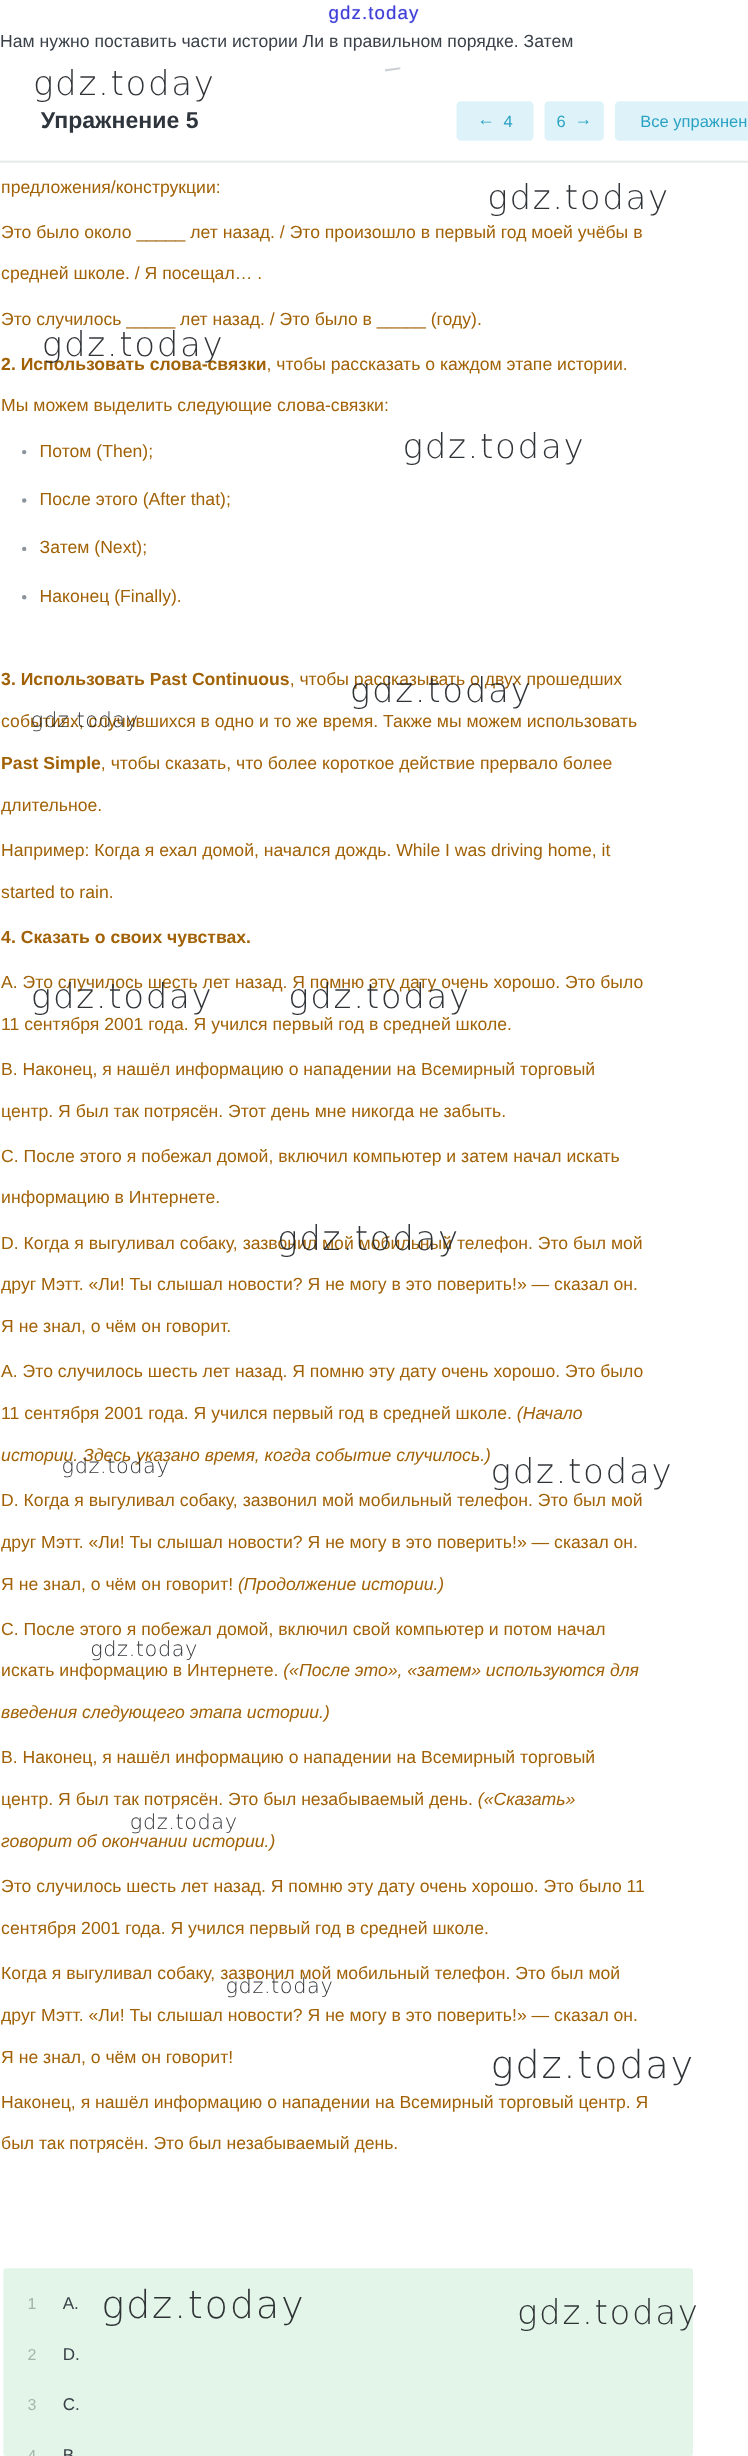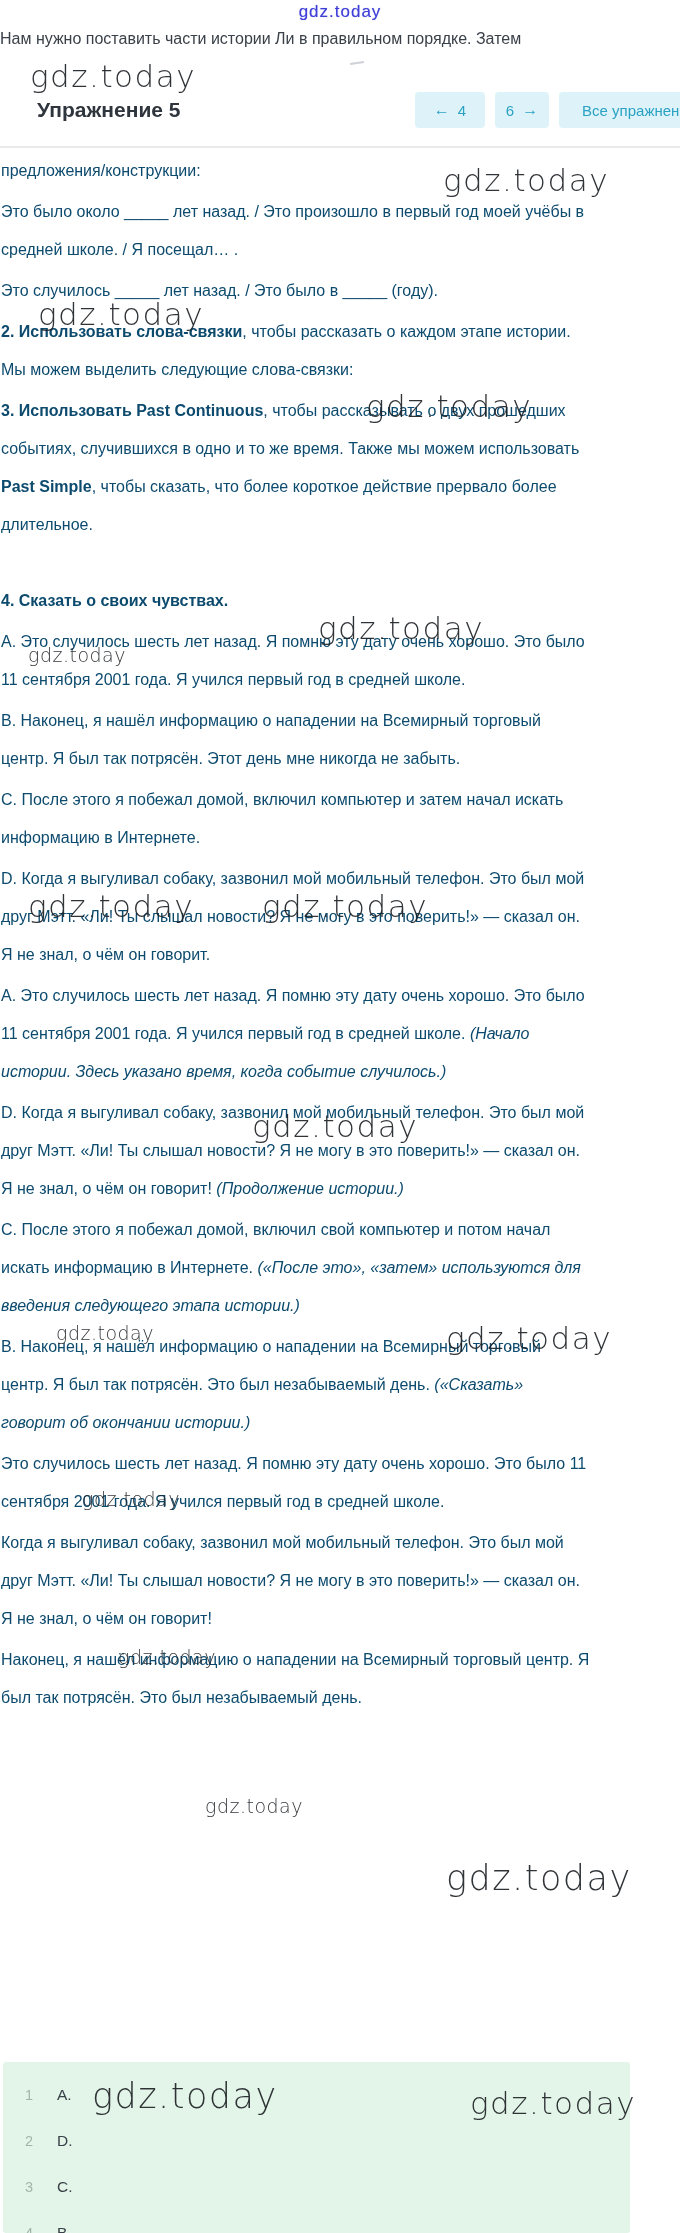--- a/index.html
+++ b/index.html
@@ -36,21 +36,21 @@
   }
   .nav-btn .arrow{font-size:16px;}
   .btn-prev{width:70px;}
   .btn-next{width:54px;}
   .btn-all{width:160px;align-items:center;}
   
   .divider{position:absolute;top:146px;left:0;width:680px;height:0;border-top:2px solid #e9eaea;}
   
   .content{
     position:absolute;top:152px;left:0;width:592px;
-    font-size:16px;line-height:38px;color:#0c4a6e;
+    font-size:16px;line-height:38px;color:#a16207;
     padding:0 1px;box-sizing:border-box;
   }
   .content p{margin:0 0 3px 0;}
   .content > :nth-child(6){margin-top:38px;}   
   .content ul{list-style:none;margin:0 0 3px 0;padding:0 0 0 35px;}
   .content li{position:relative;margin:0 0 6px 0;}
   .content li::before{
     content:"";position:absolute;left:-16px;top:17px;width:4px;height:4px;
     border-radius:50%;background:#8b939b;
   }
@@ -100,21 +100,28 @@
   </div>
 </div>
 
 <div class="divider"></div>
 
 <div class="content">
     <p><span>предложения/конструкции:</span></p>
     <p><span>Это было около _____ лет назад. / Это произошло в первый год моей учёбы в средней школе. / Я посещал… .</span></p>
     <p><span>Это случилось _____ лет назад. / Это было в _____ (году).</span></p>
     <p><span class="b">2. Использовать слова-связки</span><span>, чтобы рассказать о каждом этапе истории. Мы можем выделить следующие слова-связки:</span></p>
+    <ul>
+      <li>Потом (Then);</li>
+      <li>После этого (After that);</li>
+      <li>Затем (Next);</li>
+      <li>Наконец (Finally).</li>
+    </ul>
     <p><span class="b">3. Использовать Past Continuous</span><span>, чтобы рассказывать о двух прошедших событиях, случившихся в одно и то же время. Также мы можем использовать </span><span class="b">Past Simple</span><span>, чтобы сказать, что более короткое действие прервало более длительное.</span></p>
+    <p><span>Например: Когда я ехал домой, начался дождь. While I was driving home, it started to rain.</span></p>
     <p><span class="b">4. Сказать о своих чувствах.</span></p>
     <p><span>A. Это случилось шесть лет назад. Я помню эту дату очень хорошо. Это было 11 сентября 2001 года. Я учился первый год в средней школе.</span></p>
     <p><span>B. Наконец, я нашёл информацию о нападении на Всемирный торговый центр. Я был так потрясён. Этот день мне никогда не забыть.</span></p>
     <p><span>C. После этого я побежал домой, включил компьютер и затем начал искать информацию в Интернете.</span></p>
     <p><span>D. Когда я выгуливал собаку, зазвонил мой мобильный телефон. Это был мой друг Мэтт. «Ли! Ты слышал новости? Я не могу в это поверить!» — сказал он. Я не знал, о чём он говорит.</span></p>
     <p><span>A. Это случилось шесть лет назад. Я помню эту дату очень хорошо. Это было 11 сентября 2001 года. Я учился первый год в средней школе. </span><span class="i">(Начало истории. Здесь указано время, когда событие случилось.)</span></p>
     <p><span>D. Когда я выгуливал собаку, зазвонил мой мобильный телефон. Это был мой друг Мэтт. «Ли! Ты слышал новости? Я не могу в это поверить!» — сказал он. Я не знал, о чём он говорит! </span><span class="i">(Продолжение истории.)</span></p>
     <p><span>C. После этого я побежал домой, включил свой компьютер и потом начал искать информацию в Интернете. </span><span class="i">(«После это», «затем» используются для введения следующего этапа истории.)</span></p>
     <p><span>B. Наконец, я нашёл информацию о нападении на Всемирный торговый центр. Я был так потрясён. Это был незабываемый день. </span><span class="i">(«Сказать» говорит об окончании истории.)</span></p>
     <p><span>Это случилось шесть лет назад. Я помню эту дату очень хорошо. Это было 11 сентября 2001 года. Я учился первый год в средней школе.</span></p>

